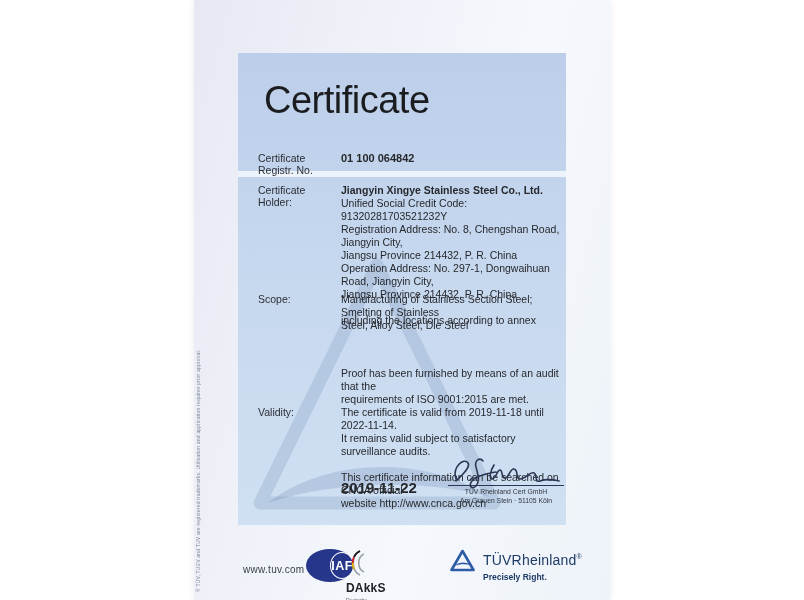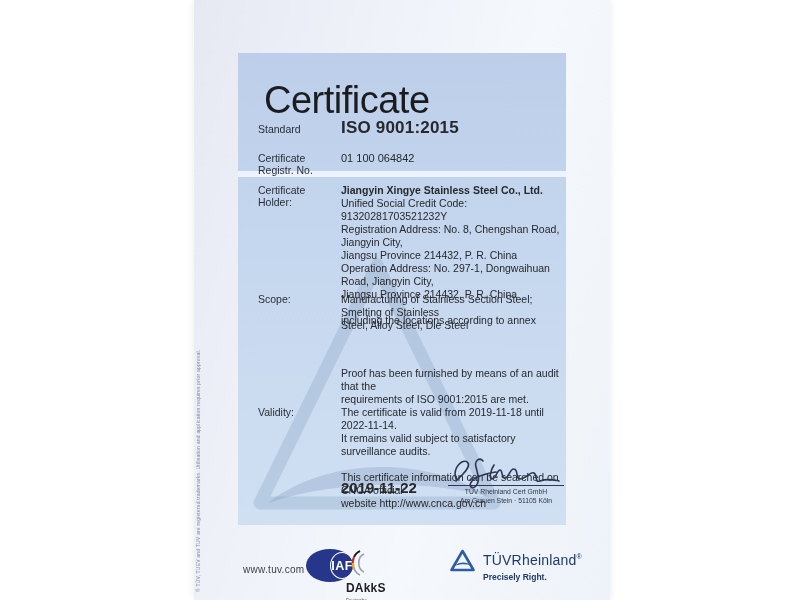--- a/index.html
+++ b/index.html
@@ -27,21 +27,21 @@
   .title{
     position:absolute;left:19px;top:18px;margin:7px;font-size:38px;line-height:44px;
     font-weight:400;letter-spacing:-.5px;color:#1b1c20;
   }
   .row{position:absolute;left:20px;display:flex;}
   .lbl{width:83px;flex:0 0 83px;font-size:10.5px;color:#2b2d33;}
   .val{font-size:10.5px;line-height:13px;color:#26282c;}
   .row-standard{top:68px;align-items:baseline;}
   .row-standard .val{font-size:17px;font-weight:bold;letter-spacing:.2px;}
   .row-registr{top:99px;align-items:baseline;}
-  .row-registr .val{font-size:11px;font-weight:normal;}
+  .row-registr .val{font-size:11px;font-weight:bold;}
   .row-holder{top:131px;}
   .row-scope{top:240px;}
   .proof{position:absolute;left:103px;top:314px;font-size:10.5px;line-height:13px;}
   .row-validity{top:353px;}
   .gap{height:13px;}
   .date{position:absolute;left:103px;top:426px;font-size:15px;font-weight:bold;}
   .bold{font-weight:bold;}
   .sig{position:absolute;left:210px;top:400px;width:116px;text-align:center;}
   .sig svg{display:block;margin:0 auto;}
   .sig-line{border-top:1.2px solid #2c3552;margin-top:-4px;}
@@ -74,24 +74,20 @@
 
     <svg class="wm" viewBox="0 0 268 272">
       <path d="M131 14 L248 252 L14 252 Z" fill="none" stroke="#7d96ba" stroke-opacity="0.28" stroke-width="13" stroke-linejoin="round"></path>
       <path d="M22 252 C 80 206, 180 204, 244 246 C 180 228, 86 230, 22 252 Z" fill="#7d96ba" fill-opacity="0.30"></path>
     </svg>
 
     <div class="divider-band"></div>
 
     <h1 class="title">Certificate</h1>
 
-    <div class="row row-standard">
-      <div class="lbl">Standard</div>
-      <div class="val">ISO 9001:2015</div>
-    </div>
 
     <div class="row row-registr">
       <div class="lbl">Certificate Registr. No.</div>
       <div class="val">01 100 064842</div>
     </div>
 
     <div class="row row-holder">
       <div class="lbl">Certificate Holder:</div>
       <div class="val">
         <div class="bold">Jiangyin Xingye Stainless Steel Co., Ltd.</div>

